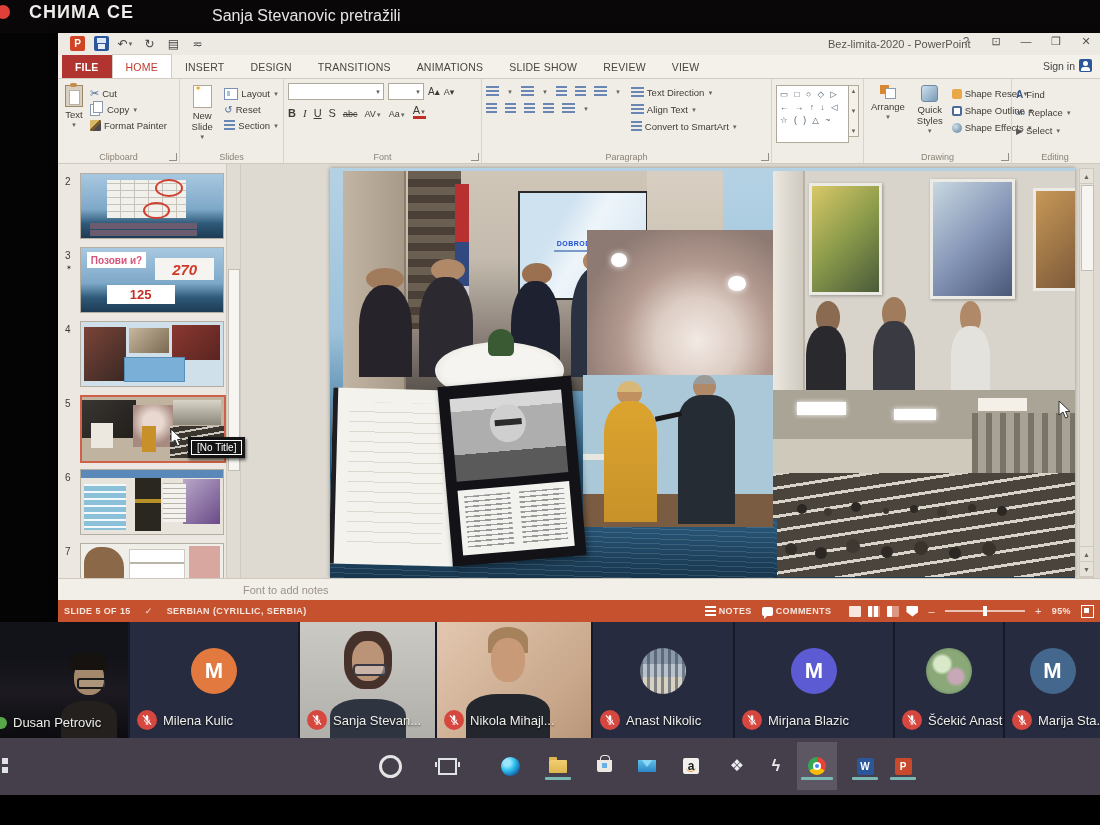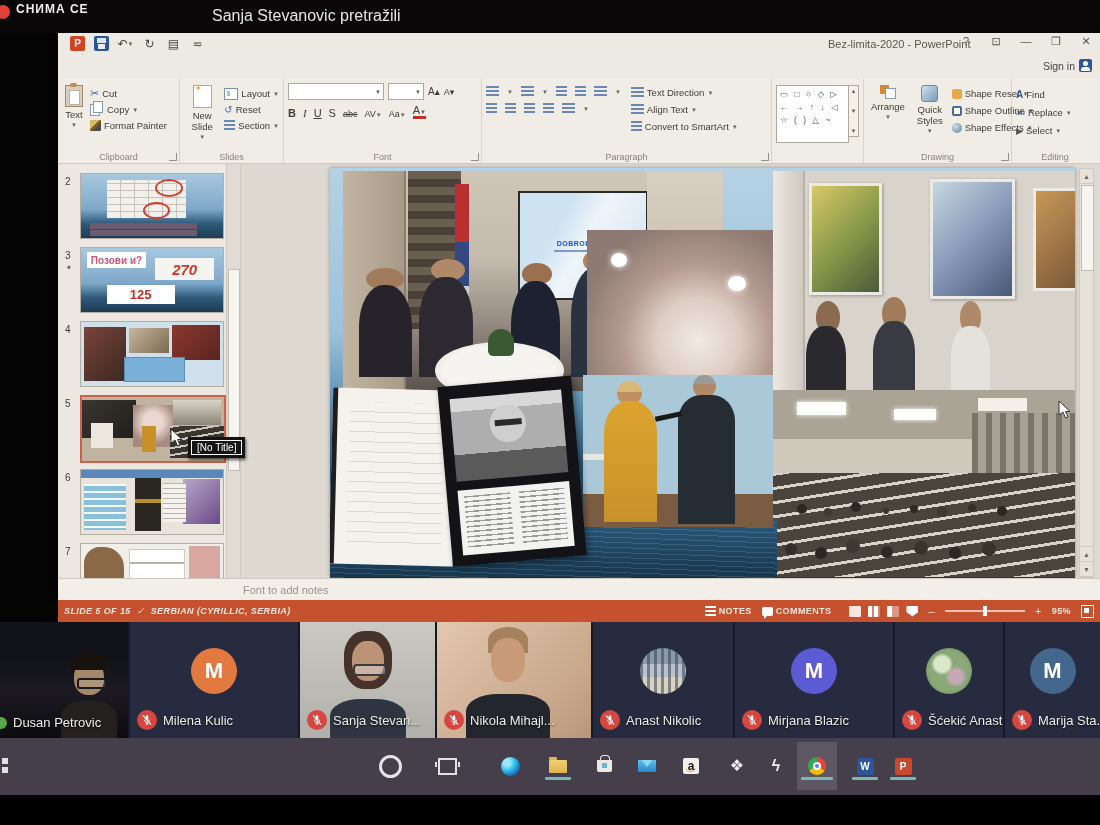--- a/index.html
+++ b/index.html
@@ -1,21 +1,21 @@
 <!DOCTYPE html>
 <html><head>
 <meta charset="utf-8">
 <style>
   html,body{margin:0;padding:0;background:#000;font-family:"Liberation Sans",sans-serif;}
   #stage{position:relative;width:1100px;height:825px;overflow:hidden;background:#050404;}
   .abs{position:absolute;}
   
   #meetbar{position:absolute;left:0;top:0;width:1100px;height:33px;background:#0a0709;color:#ececea;}
   #recdot{position:absolute;left:-4px;top:5px;width:14px;height:14px;border-radius:50%;}
-  #reclabel{position:absolute;left:16px;top:2px;font-size:12px;font-weight:bold;letter-spacing:1px;color:#efeceb;}
+  #reclabel{position:absolute;left:29px;top:2px;font-size:18px;font-weight:bold;letter-spacing:1px;color:#efeceb;}
   #presenter{position:absolute;left:212px;top:7px;font-size:16px;color:#e6e4e2;}
   
   #ppt{position:absolute;left:58px;top:33px;width:1042px;height:589px;background:#eceae3;color:#3f3a35;box-shadow:-2px 0 6px rgba(0,0,0,.6);}
   #titlebar{position:absolute;left:0;top:0;width:100%;height:22px;}
   .qat{position:absolute;top:3px;display:flex;align-items:center;gap:9px;left:12px;}
   .qico{width:15px;height:15px;display:flex;align-items:center;justify-content:center;font-size:12px;color:#444;}
   .ic-pptlogo{background:#d04423;color:#fff;font-weight:bold;font-size:10px;border-radius:2px;}
   .ic-save{background:#2b579a;border-radius:2px;position:relative;}
   .ic-save::before{content:"";position:absolute;left:3px;top:2px;width:9px;height:5px;background:#dce6f4;}
   .ic-save::after{content:"";position:absolute;left:4px;bottom:2px;width:7px;height:5px;background:#e8eef8;}
@@ -76,21 +76,21 @@
   #slide{position:absolute;left:90px;top:4px;width:745px;height:410px;background:linear-gradient(180deg,#b5d2e4 0%,#9cc2da 40%,#6898b8 55%,#2a5878 72%,#1c3e58 100%);box-shadow:0 0 4px rgba(0,0,0,.35);overflow:hidden;}
   .ph{position:absolute;overflow:hidden;}
   #vscroll{position:absolute;right:6px;top:4px;width:15px;height:410px;background:#e6e2da;border:1px solid #cfc9bf;box-sizing:border-box;}
   .sarrow{width:13px;height:14px;display:flex;align-items:center;justify-content:center;font-size:7px;color:#6a645c;border-bottom:1px solid #cfc9bf;}
   #vthumb{position:absolute;left:1px;top:16px;width:11px;height:84px;background:#f7f5f1;border:1px solid #c4beb2;}
   #navbtns{position:absolute;left:0;bottom:0;width:13px;}
   #notesbar{position:absolute;left:0;top:545px;width:100%;height:22px;background:#f2efe8;border-top:1px solid #cfc9bf;}
   #notesph{position:absolute;left:185px;top:5px;font-size:11px;color:#9a938a;}
   
   #statusbar{position:absolute;left:0;top:567px;width:100%;height:22px;color:#f6e6de;display:flex;align-items:center;font-size:9px;font-weight:bold;letter-spacing:.4px;}
-  #statusbar .sleft{display:flex;align-items:center;gap:6px;padding-left:6px;font-style:italic;}
+  #statusbar .sleft{display:flex;align-items:center;gap:14px;padding-left:6px;}
   #statusbar .sright{margin-left:auto;display:flex;align-items:center;gap:10px;padding-right:6px;}
   .vw{width:12px;height:11px;background:rgba(255,255,255,.85);border-radius:1px;}
   .vw.v2{background:repeating-linear-gradient(90deg,#fff 0 4px,rgba(255,255,255,.3) 4px 6px);}
   .vw.v3{background:linear-gradient(90deg,#fff 0 5px,rgba(255,255,255,.4) 5px);}
   .vw.v4{background:#fff;clip-path:polygon(0 0,100% 0,100% 60%,50% 100%,0 60%);}
   .bubble{width:11px;height:9px;background:#fff;border-radius:2px;position:relative;}
   .bubble::after{content:"";position:absolute;left:2px;bottom:-3px;border:3px solid transparent;border-top-color:#fff;border-left-color:#fff;}
   .ztrack{width:80px;height:2px;background:rgba(255,255,255,.65);position:relative;}
   .zthumb{position:absolute;left:38px;top:-4px;width:4px;height:10px;background:#fff;}
   .fitic{width:11px;height:11px;border:1px solid #fff;position:relative;}
@@ -169,20 +169,31 @@
       <span id="doctitle">Bez-limita-2020 - PowerPoint</span>
       <div id="wincontrols">
         <span>?</span>
         <span>⊡</span>
         <span>—</span>
         <span>❒</span>
         <span>✕</span>
       </div>
     </div>
 
+    <div id="tabsrow">
+      <span class="tab file" style="background: rgb(178, 52, 48);">FILE</span>
+      <span class="tab active">HOME</span>
+      <span class="tab">INSERT</span>
+      <span class="tab">DESIGN</span>
+      <span class="tab">TRANSITIONS</span>
+      <span class="tab">ANIMATIONS</span>
+      <span class="tab">SLIDE SHOW</span>
+      <span class="tab">REVIEW</span>
+      <span class="tab">VIEW</span>
+    </div>
     <div id="signin">
       <span>Sign in</span>
       <span class="person-ic"></span>
     </div>
 
     <div id="ribbon">
 
       <div class="rgroup" style="width:122px">
         <div style="display:flex;gap:4px;">
           <div class="bigbtn">

